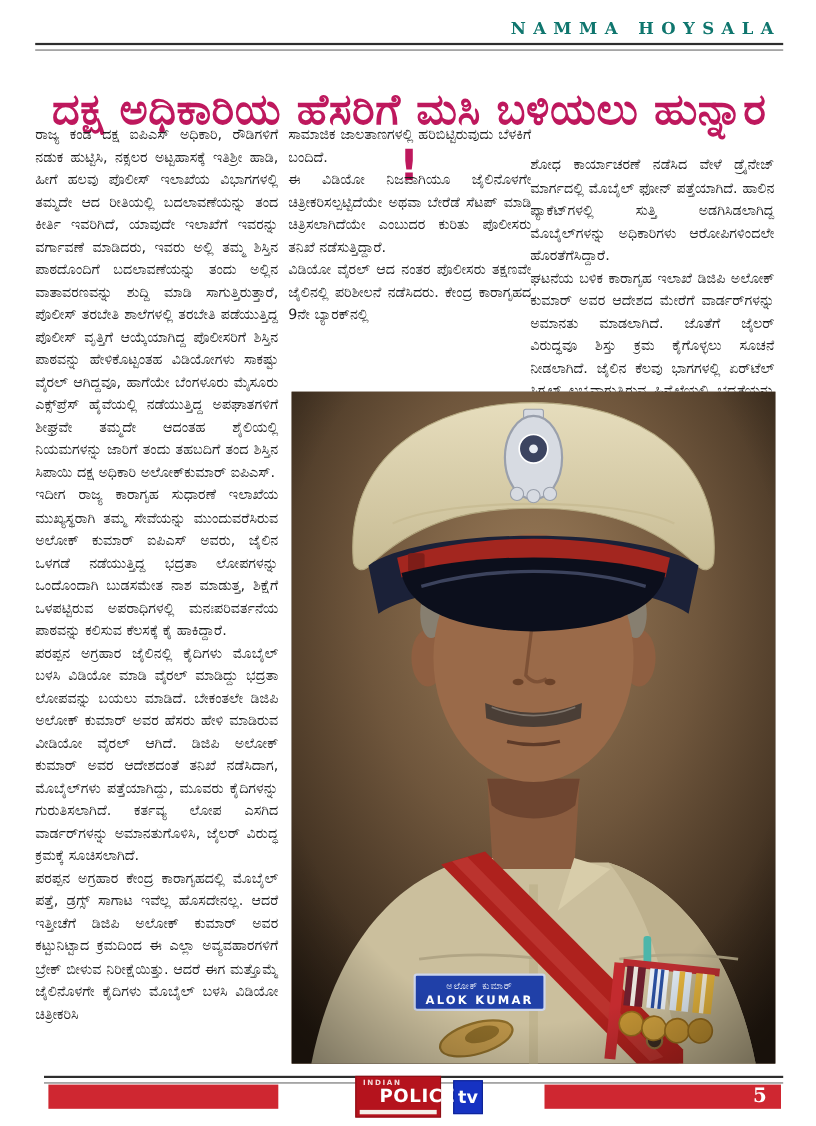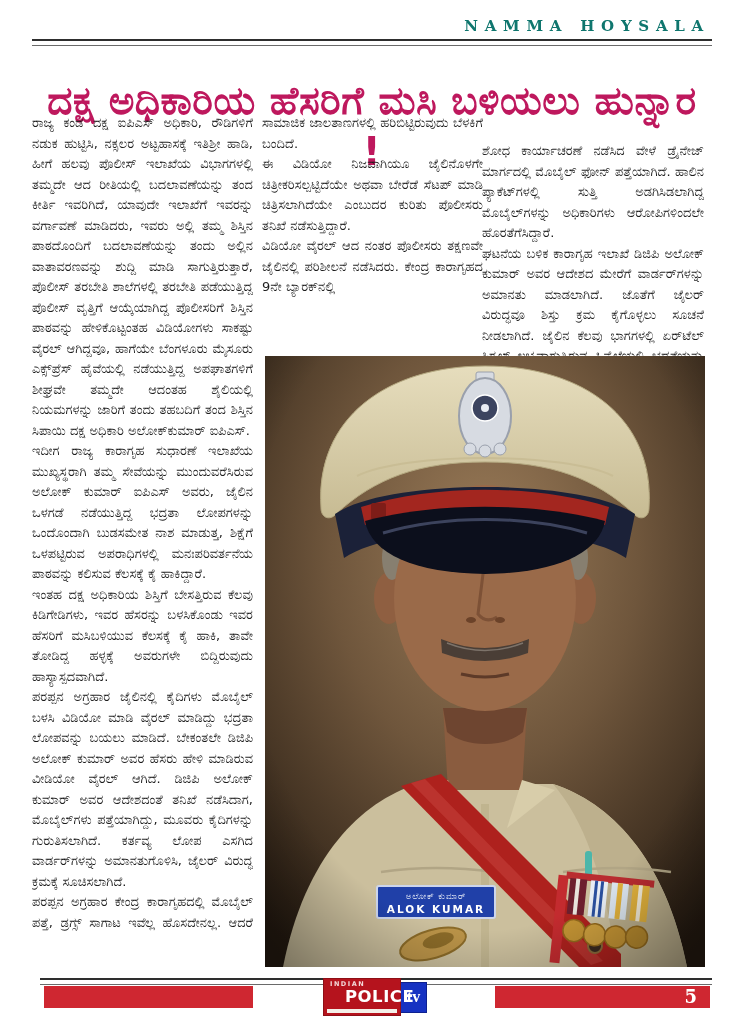--- a/index.html
+++ b/index.html
@@ -49,21 +49,21 @@
   }
   .footer-bar.left{left:44px;width:209px;}
   .footer-bar.right{left:495px;width:215px;text-align:right;}
   .page-number{
     display:inline-block;padding-right:13px;line-height:22px;
     font-family:"DejaVu Serif","Liberation Serif",serif;
     font-weight:bold;font-size:18px;color:#ffffff;
   }
   .logo{
     position:absolute;left:323px;top:976px;height:42px;
-    display:flex;align-items:center;
+    display:flex;align-items:center;gap:12px;
   }
   .logo-red{
     width:78px;height:38px;background:#b5131d;color:#ffffff;
     position:relative;box-shadow:0 0 0 1px #8e0f16 inset;
   }
   .logo-top{
     display:block;font-size:6.5px;font-weight:bold;letter-spacing:1.5px;
     padding:3px 0 0 7px;line-height:7px;color:#f3d8d8;
   }
   .logo-main{
@@ -71,35 +71,33 @@
     padding-left:22px;line-height:18px;
   }
   .logo-strip{
     position:absolute;left:4px;right:4px;bottom:3px;height:4px;background:#f4efe8;
   }
   .logo-blue{
     width:27px;height:31px;background:#1632c2;color:#ffffff;
     margin-left:-1px;display:flex;align-items:center;justify-content:center;
     font-weight:bold;font-size:16px;text-transform:lowercase;
     box-shadow:0 0 0 1px #0d2190 inset;
-    font-family:Liberation Serif, serif;
   }
 </style>
 </head>
 <body>
 
 <div class="brand">NAMMA HOYSALA</div>
 <div class="rule header-rule"></div>
 
 <h1 class="headline">ದಕ್ಷ ಅಧಿಕಾರಿಯ ಹೆಸರಿಗೆ ಮಸಿ ಬಳಿಯಲು ಹುನ್ನಾರ !</h1>
 
 <div class="col col-1">
   <p>ರಾಜ್ಯ ಕಂಡ ದಕ್ಷ ಐಪಿಎಸ್ ಅಧಿಕಾರಿ, ರೌಡಿಗಳಿಗೆ ನಡುಕ ಹುಟ್ಟಿಸಿ, ನಕ್ಸಲರ ಅಟ್ಟಹಾಸಕ್ಕೆ ಇತಿಶ್ರೀ ಹಾಡಿ, ಹೀಗೆ ಹಲವು ಪೊಲೀಸ್ ಇಲಾಖೆಯ ವಿಭಾಗಗಳಲ್ಲಿ ತಮ್ಮದೇ ಆದ ರೀತಿಯಲ್ಲಿ ಬದಲಾವಣೆಯನ್ನು ತಂದ ಕೀರ್ತಿ ಇವರಿಗಿದೆ, ಯಾವುದೇ ಇಲಾಖೆಗೆ ಇವರನ್ನು ವರ್ಗಾವಣೆ ಮಾಡಿದರು, ಇವರು ಅಲ್ಲಿ ತಮ್ಮ ಶಿಸ್ತಿನ ಪಾಠದೊಂದಿಗೆ ಬದಲಾವಣೆಯನ್ನು ತಂದು ಅಲ್ಲಿನ ವಾತಾವರಣವನ್ನು ಶುದ್ದಿ ಮಾಡಿ ಸಾಗುತ್ತಿರುತ್ತಾರೆ, ಪೊಲೀಸ್ ತರಬೇತಿ ಶಾಲೆಗಳಲ್ಲಿ ತರಬೇತಿ ಪಡೆಯುತ್ತಿದ್ದ ಪೊಲೀಸ್ ವೃತ್ತಿಗೆ ಆಯ್ಕೆಯಾಗಿದ್ದ ಪೊಲೀಸರಿಗೆ ಶಿಸ್ತಿನ ಪಾಠವನ್ನು ಹೇಳಿಕೊಟ್ಟಂತಹ ವಿಡಿಯೋಗಳು ಸಾಕಷ್ಟು ವೈರಲ್ ಆಗಿದ್ದವೂ, ಹಾಗೆಯೇ ಬೆಂಗಳೂರು ಮೈಸೂರು ಎಕ್ಸ್‌ಪ್ರೆಸ್ ಹೈವೆಯಲ್ಲಿ ನಡೆಯುತ್ತಿದ್ದ ಅಪಘಾತಗಳಿಗೆ ಶೀಘ್ರವೇ ತಮ್ಮದೇ ಆದಂತಹ ಶೈಲಿಯಲ್ಲಿ ನಿಯಮಗಳನ್ನು ಜಾರಿಗೆ ತಂದು ತಹಬದಿಗೆ ತಂದ ಶಿಸ್ತಿನ ಸಿಪಾಯಿ ದಕ್ಷ ಅಧಿಕಾರಿ ಅಲೋಕ್‌ಕುಮಾರ್ ಐಪಿಎಸ್.</p>
   <p>ಇದೀಗ ರಾಜ್ಯ ಕಾರಾಗೃಹ ಸುಧಾರಣೆ ಇಲಾಖೆಯ ಮುಖ್ಯಸ್ಥರಾಗಿ ತಮ್ಮ ಸೇವೆಯನ್ನು ಮುಂದುವರೆಸಿರುವ ಅಲೋಕ್ ಕುಮಾರ್ ಐಪಿಎಸ್ ಅವರು, ಜೈಲಿನ ಒಳಗಡೆ ನಡೆಯುತ್ತಿದ್ದ ಭದ್ರತಾ ಲೋಪಗಳನ್ನು ಒಂದೊಂದಾಗಿ ಬುಡಸಮೇತ ನಾಶ ಮಾಡುತ್ತ, ಶಿಕ್ಷೆಗೆ ಒಳಪಟ್ಟಿರುವ ಅಪರಾಧಿಗಳಲ್ಲಿ ಮನಃಪರಿವರ್ತನೆಯ ಪಾಠವನ್ನು ಕಲಿಸುವ ಕೆಲಸಕ್ಕೆ ಕೈ ಹಾಕಿದ್ದಾರೆ.</p>
-  <p>ಇಂತಹ ದಕ್ಷ ಅಧಿಕಾರಿಯ ಶಿಸ್ತಿಗೆ ಬೇಸತ್ತಿರುವ ಕೆಲವು ಕಿಡಿಗೇಡಿಗಳು, ಇವರ ಹೆಸರನ್ನು ಬಳಸಿಕೊಂಡು ಇವರ ಹೆಸರಿಗೆ ಮಸಿಬಳಿಯುವ ಕೆಲಸಕ್ಕೆ ಕೈ ಹಾಕಿ, ತಾವೇ ತೋಡಿದ್ದ ಹಳ್ಳಕ್ಕೆ ಅವರುಗಳೇ ಬಿದ್ದಿರುವುದು ಹಾಸ್ಯಾಸ್ಪದವಾಗಿದೆ.</p>
   <p>ಪರಪ್ಪನ ಅಗ್ರಹಾರ ಜೈಲಿನಲ್ಲಿ ಕೈದಿಗಳು ಮೊಬೈಲ್ ಬಳಸಿ ವಿಡಿಯೋ ಮಾಡಿ ವೈರಲ್ ಮಾಡಿದ್ದು ಭದ್ರತಾ ಲೋಪವನ್ನು ಬಯಲು ಮಾಡಿದೆ. ಬೇಕಂತಲೇ ಡಿಜಿಪಿ ಅಲೋಕ್ ಕುಮಾರ್ ಅವರ ಹೆಸರು ಹೇಳಿ ಮಾಡಿರುವ ವೀಡಿಯೋ ವೈರಲ್ ಆಗಿದೆ. ಡಿಜಿಪಿ ಅಲೋಕ್ ಕುಮಾರ್ ಅವರ ಆದೇಶದಂತೆ ತನಿಖೆ ನಡೆಸಿದಾಗ, ಮೊಬೈಲ್‌ಗಳು ಪತ್ತೆಯಾಗಿದ್ದು, ಮೂವರು ಕೈದಿಗಳನ್ನು ಗುರುತಿಸಲಾಗಿದೆ. ಕರ್ತವ್ಯ ಲೋಪ ಎಸಗಿದ ವಾರ್ಡರ್‌ಗಳನ್ನು ಅಮಾನತುಗೊಳಿಸಿ, ಜೈಲರ್ ವಿರುದ್ಧ ಕ್ರಮಕ್ಕೆ ಸೂಚಿಸಲಾಗಿದೆ.</p>
   <p>ಪರಪ್ಪನ ಅಗ್ರಹಾರ ಕೇಂದ್ರ ಕಾರಾಗೃಹದಲ್ಲಿ ಮೊಬೈಲ್ ಪತ್ತೆ, ಡ್ರಗ್ಸ್ ಸಾಗಾಟ ಇವೆಲ್ಲ ಹೊಸದೇನಲ್ಲ. ಆದರೆ ಇತ್ತೀಚೆಗೆ ಡಿಜಿಪಿ ಅಲೋಕ್ ಕುಮಾರ್ ಅವರ ಕಟ್ಟುನಿಟ್ಟಾದ ಕ್ರಮದಿಂದ ಈ ಎಲ್ಲಾ ಅವ್ಯವಹಾರಗಳಿಗೆ ಬ್ರೇಕ್ ಬೀಳುವ ನಿರೀಕ್ಷೆಯಿತ್ತು. ಆದರೆ ಈಗ ಮತ್ತೊಮ್ಮೆ ಜೈಲಿನೊಳಗೇ ಕೈದಿಗಳು ಮೊಬೈಲ್ ಬಳಸಿ ವಿಡಿಯೋ ಚಿತ್ರೀಕರಿಸಿ</p>
 </div>
 
 <div class="col col-2">
   <p>ಸಾಮಾಜಿಕ ಜಾಲತಾಣಗಳಲ್ಲಿ ಹರಿಬಿಟ್ಟಿರುವುದು ಬೆಳಕಿಗೆ ಬಂದಿದೆ.</p>
   <p>ಈ ವಿಡಿಯೋ ನಿಜವಾಗಿಯೂ ಜೈಲಿನೊಳಗೇ ಚಿತ್ರೀಕರಿಸಲ್ಪಟ್ಟಿದೆಯೇ ಅಥವಾ ಬೇರೆಡೆ ಸೆಟಪ್ ಮಾಡಿ ಚಿತ್ರಿಸಲಾಗಿದೆಯೇ ಎಂಬುದರ ಕುರಿತು ಪೊಲೀಸರು ತನಿಖೆ ನಡೆಸುತ್ತಿದ್ದಾರೆ.</p>
   <p>ವಿಡಿಯೋ ವೈರಲ್ ಆದ ನಂತರ ಪೊಲೀಸರು ತಕ್ಷಣವೇ ಜೈಲಿನಲ್ಲಿ ಪರಿಶೀಲನೆ ನಡೆಸಿದರು. ಕೇಂದ್ರ ಕಾರಾಗೃಹದ 9ನೇ ಬ್ಯಾರಕ್‌ನಲ್ಲಿ</p>
 </div>
 

